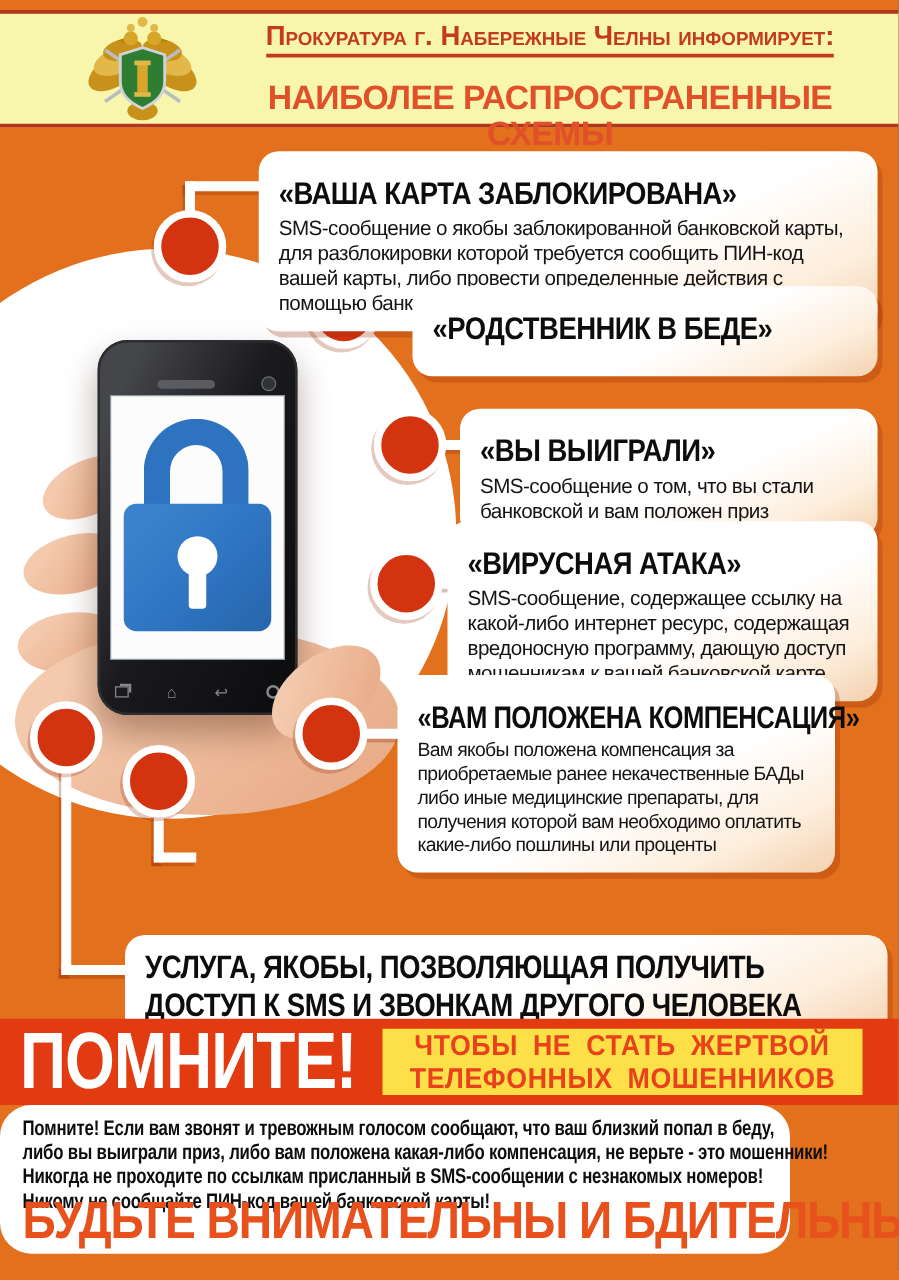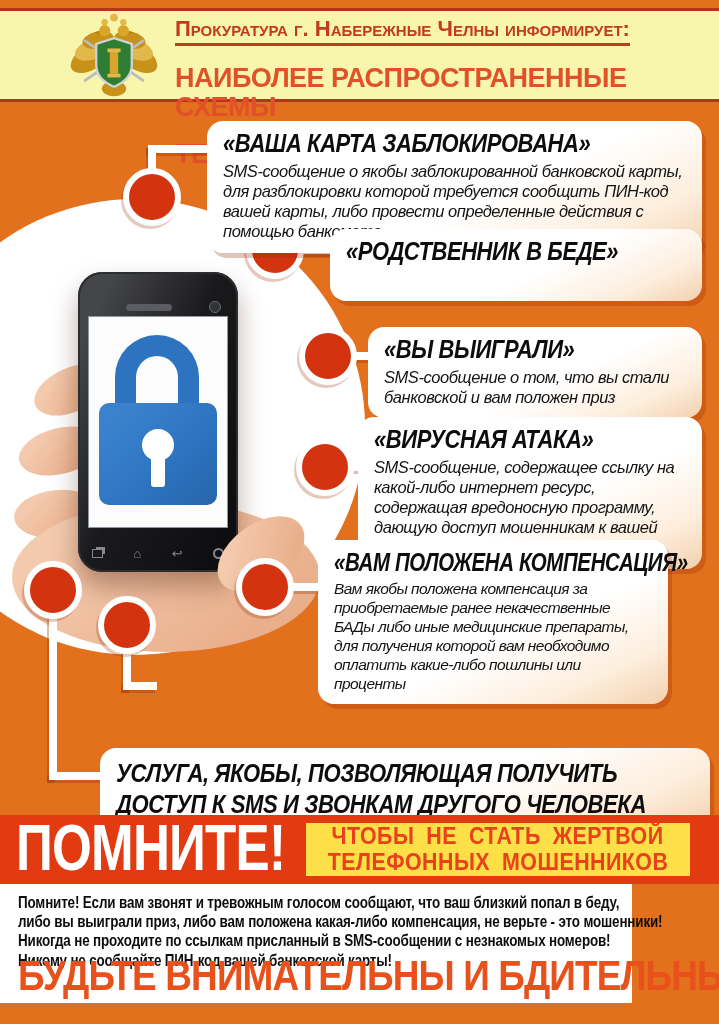--- a/index.html
+++ b/index.html
@@ -5,21 +5,21 @@
   html,body{margin:0;padding:0;background:#777;}
   .poster{
     position:relative;width:719px;height:1024px;overflow:hidden;
     background:#e2701c;
     font-family:"Liberation Sans","DejaVu Sans",sans-serif;
   }
   
   .hdr-band{position:absolute;left:0;top:8px;width:719px;height:94px;
     background:#f8f5ad;border-top:3px solid #b4351a;border-bottom:3px solid #b4351a;box-sizing:border-box;z-index:3;}
   .emblem{position:absolute;left:56px;top:12px;width:116px;height:86px;z-index:4;}
-  .hdr-text{position:absolute;left:175px;top:16px;width:530px;z-index:4;}
+  .hdr-text{position:absolute;left:175px;top:16px;width:530px;text-align:center;z-index:4;}
   .hdr-kicker{display:inline-block;font-size:22px;font-weight:bold;color:#c23a20;
     font-variant:small-caps;border-bottom:3px solid #c23a20;padding-bottom:1px;letter-spacing:0;white-space:nowrap;}
   .hdr-title{font-size:27px;font-weight:bold;color:#e0512a;line-height:1.08;margin-top:18px;letter-spacing:-.5px;}
   
   .circle{position:absolute;left:-95px;top:199px;width:460px;height:456px;background:#fff;border-radius:50%;z-index:1;}
   .skin{position:absolute;background:linear-gradient(140deg,#f4caae 20%,#e8ab87 90%);border-radius:50%;z-index:2;}
   .finger1{left:32px;top:368px;width:78px;height:44px;transform:rotate(-24deg);}
   .finger2{left:18px;top:428px;width:84px;height:46px;transform:rotate(-14deg);}
   .finger3{left:14px;top:490px;width:86px;height:48px;transform:rotate(-6deg);}
   .palm{left:12px;top:502px;width:308px;height:150px;border-radius:50%;}
@@ -37,40 +37,40 @@
   .keyhole-stem{position:absolute;left:62px;top:134px;width:14px;height:36px;background:#fff;border-radius:3px;}
   .navrow{position:absolute;left:14px;bottom:12px;width:132px;display:flex;justify-content:space-between;align-items:center;color:#85888d;font-size:13px;line-height:13px;}
   .nav-shape-recent{display:inline-block;width:9px;height:7px;border:1px solid #85888d;box-shadow:3px -3px 0 -1px #85888d;}
   .nav-shape-search{position:relative;display:inline-block;width:7px;height:7px;border:2px solid #85888d;border-radius:50%;}
   .nav-shape-search::after{content:"";position:absolute;left:6px;top:7px;width:2px;height:5px;background:#85888d;transform:rotate(-45deg);}
   
   .line{position:absolute;background:#fff;z-index:4;box-shadow:-2px 3px 0 rgba(150,40,0,.30);}
   .dot{position:absolute;width:46px;height:46px;border-radius:50%;background:#d43310;border:6px solid #fff;z-index:5;
     box-shadow:-2px 3px 0 rgba(150,40,0,.25);}
   
-  .callout{position:absolute;z-index:6;border-radius:16px;padding:8px 14px 11px 16px;box-sizing:border-box;
+  .callout{position:absolute;z-index:6;border-radius:16px;padding:20px 14px 11px 16px;box-sizing:border-box;
     background:linear-gradient(155deg,#ffffff 58%,#fdeedd 82%,#f3d0ae 100%);
-    box-shadow:4px 5px 0 rgba(146,44,8,.28);font-style:italic;}
+    box-shadow:4px 5px 0 rgba(146,44,8,.28);}
   .c-title{font-weight:bold;font-size:25px;color:#0d0d0d;letter-spacing:-.5px;white-space:nowrap;
     transform:scaleX(.88);transform-origin:0 50%;}
   .c-title.tight{transform:scaleX(.82);}
   .c-desc{font-size:16.5px;font-weight:normal;color:#141414;line-height:1.22;letter-spacing:-.45px;margin-top:3px;}
   .c-desc.sm{font-size:15.5px;letter-spacing:-.55px;}
   .c-desc.xs{font-size:15px;letter-spacing:-.55px;}
   .c-title.two-line{white-space:normal;width:118%;font-size:26px;line-height:1.18;transform:scaleX(.85);transform-origin:0 0;}
   
   .band{position:absolute;left:0;top:815px;width:719px;height:69px;background:#e33b11;z-index:7;}
   .band-word{position:absolute;left:16px;top:0;height:69px;line-height:66px;font-size:64px;font-weight:bold;color:#fff;
     letter-spacing:-1px;transform:scaleX(.80);transform-origin:0 50%;white-space:nowrap;}
   .band-box{position:absolute;left:306px;top:8px;width:384px;height:53px;background:#fde047;
     display:flex;flex-direction:column;justify-content:center;align-items:center;}
   .band-box div{font-size:23px;font-weight:bold;color:#e8411c;line-height:1.12;letter-spacing:.5px;word-spacing:6px;white-space:nowrap;
     transform:scaleX(.93);transform-origin:50% 50%;}
   
-  .footer{position:absolute;left:0;top:884px;width:632px;height:119px;background:#fff;z-index:7;}
+  .footer{position:absolute;left:0;top:884px;width:632px;height:119px;background:#fff;z-index:7;border-radius:25px;}
   .f-lines{position:absolute;left:18px;top:9px;width:126%;transform:scaleX(.79);transform-origin:0 0;
     font-size:17px;font-weight:bold;color:#0d0d0d;line-height:1.13;letter-spacing:-.2px;}
   .f-lines div{white-space:nowrap;}
   .f-final{position:absolute;left:18px;bottom:3px;font-size:42px;font-weight:bold;color:#e8501c;white-space:nowrap;
     letter-spacing:-1px;transform:scaleX(.88);transform-origin:0 100%;}
 </style>
 </head>
 <body>
 
 <div class="poster">

